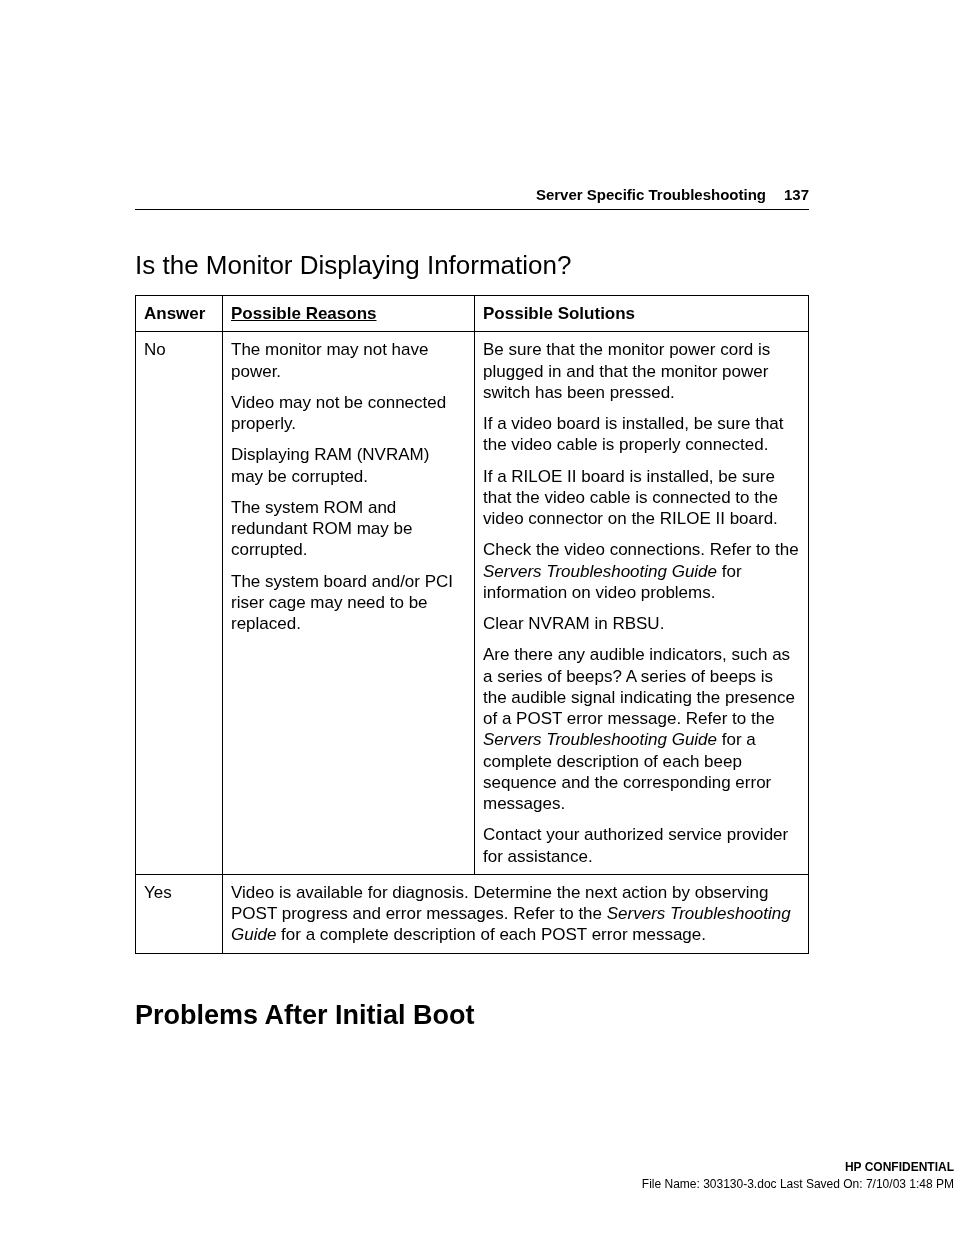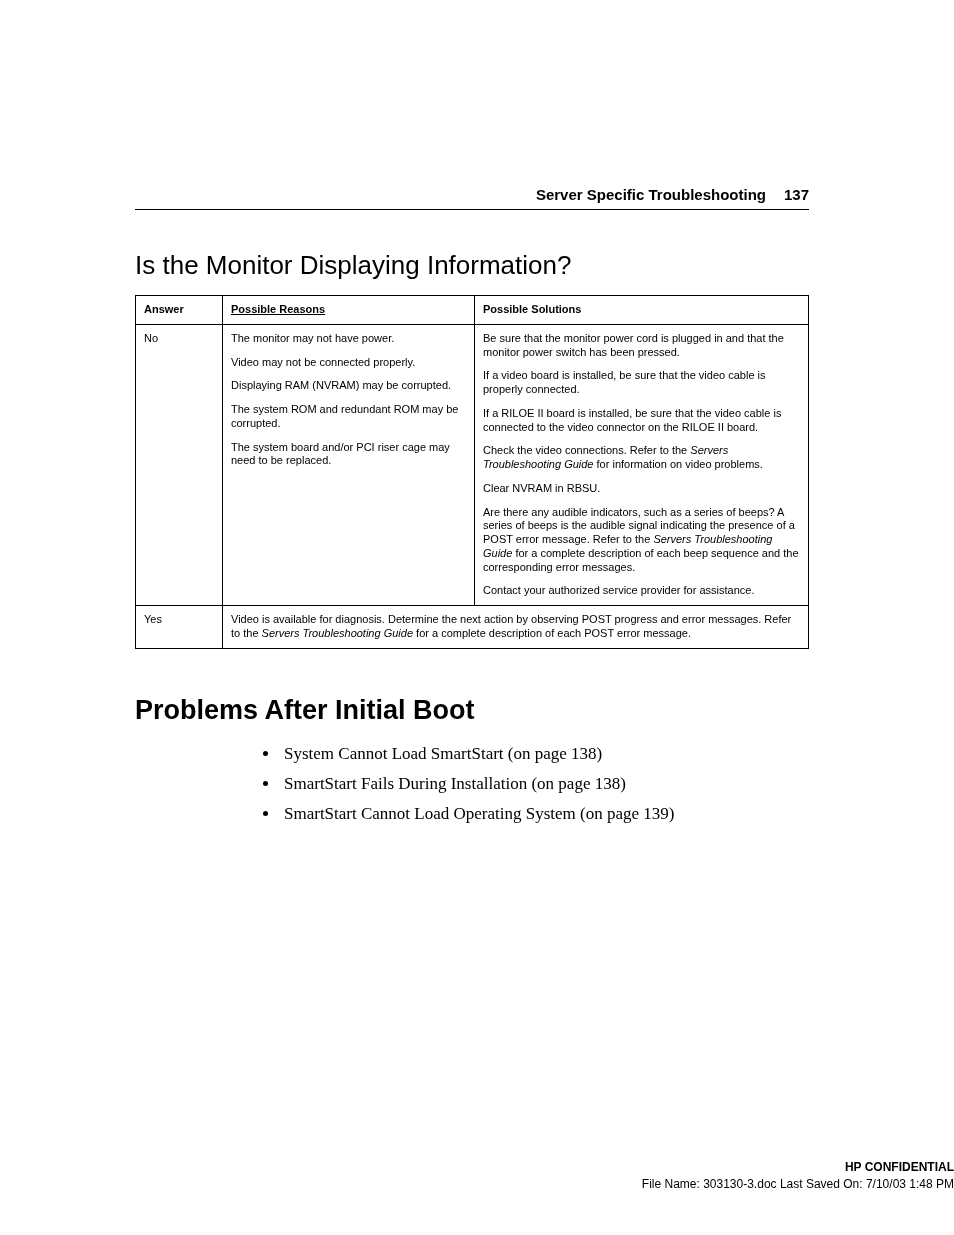--- a/index.html
+++ b/index.html
@@ -27,21 +27,21 @@
   .header-line b { font-weight: bold; }
   .page-num { margin-left: 18px; font-weight: bold; }
   h2.section-title {
     font-size: 26px;
     font-weight: normal;
     margin: 0 0 14px 0;
   }
   table.troubleshoot {
     border-collapse: collapse;
     width: 100%;
-    font-size: 11px;
+    font-size: 17px;
     line-height: 1.25;
   }
   table.troubleshoot th,
   table.troubleshoot td {
     border: 1px solid #000;
     text-align: left;
     vertical-align: top;
     padding: 7px 8px;
   }
   table.troubleshoot th {
@@ -122,24 +122,19 @@
         <td>Yes</td>
         <td colspan="2">
           <span>Video is available for diagnosis. Determine the next action by observing POST progress and error messages. Refer to the </span><span class="italic">Servers Troubleshooting Guide</span><span> for a complete description of each POST error message.</span>
         </td>
       </tr>
     </tbody>
   </table>
 
   <h1 class="big-heading">Problems After Initial Boot</h1>
 
-  <ul class="bullets">
-    <li>System Cannot Load SmartStart (on page 138)</li>
-    <li>SmartStart Fails During Installation (on page 138)</li>
-    <li>SmartStart Cannot Load Operating System (on page 139)</li>
-  </ul>
 
 </div>
 
 <div class="footer">
   <div class="conf">HP CONFIDENTIAL</div>
   <div>File Name: 303130-3.doc   Last Saved On: 7/10/03 1:48 PM</div>
 </div>
 
 </body></html>

